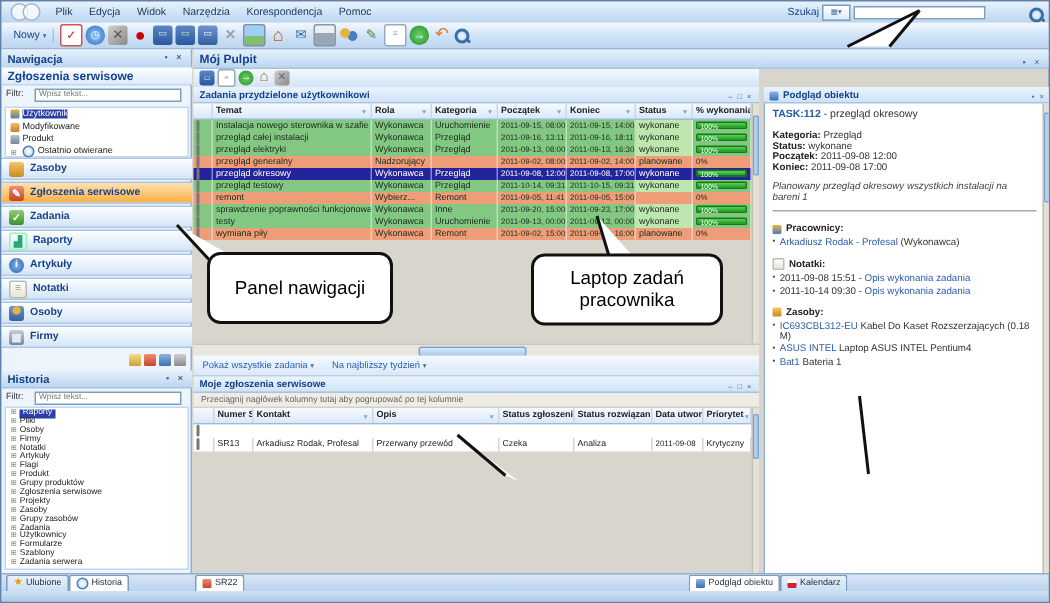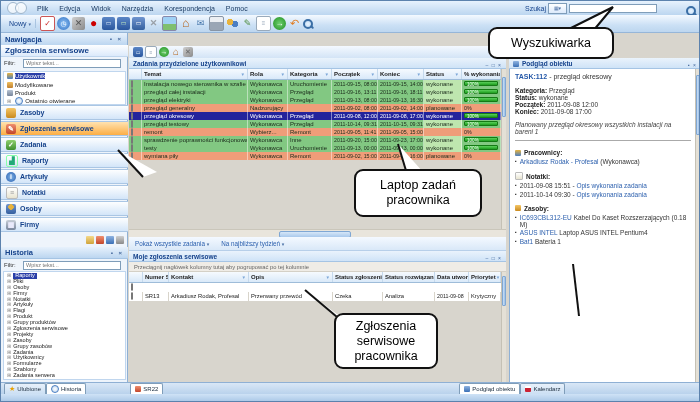--- a/index.html
+++ b/index.html
@@ -238,20 +238,24 @@
       <div class="hitem"><span class="hexp">⊞</span><span>Zasoby</span></div>
       <div class="hitem"><span class="hexp">⊞</span><span>Grupy zasobów</span></div>
       <div class="hitem"><span class="hexp">⊞</span><span>Zadania</span></div>
       <div class="hitem"><span class="hexp">⊞</span><span>Użytkownicy</span></div>
       <div class="hitem"><span class="hexp">⊞</span><span>Formularze</span></div>
       <div class="hitem"><span class="hexp">⊞</span><span>Szablony</span></div>
       <div class="hitem"><span class="hexp">⊞</span><span>Zadania serwera</span></div>
     </div>
   </div>
 
+  <div class="abs" id="main-header">
+    <span>Mój Pulpit</span>
+    <span class="winbtn">▪ ×</span>
+  </div>
   <div class="abs" id="mp-toolbar">
     <span class="ic" style="background:linear-gradient(#5b86c6,#2a579e);color:#dce9f8;font-size:5px">▭</span>
     <span class="ic" style="background:#fff;border:1px solid #9ab;color:#9ab;font-size:5px">≡</span>
     <span class="ic" style="background:radial-gradient(#6fcf6f,#1f8f1f);border-radius:50%;color:#fff;font-weight:bold;font-size:7px">→</span>
     <span class="ic" style="color:#b5651d;font-size:10px">⌂</span>
     <span class="ic" style="background:linear-gradient(135deg,#cfcfcf,#8a8a8a);color:#666;font-size:7px">✕</span>
   </div>
 
   <div class="pcap" style="top:57px">
     <span>Zadania przydzielone użytkownikowi</span>
@@ -548,37 +552,36 @@
         <span class="tabic" style="background:linear-gradient(#fff 40%,#c23 40%)"></span>
         <span>Kalendarz</span>
       </span>
   </div>
   <div class="abs" id="statusbar"></div>
 
   <svg class="tail" style="left:556px;top:4px" width="62" height="28">
     <polygon points="8,26 36,26 56,2" fill="#fff"></polygon>
       <polyline points="8,26 56,2 36,26" fill="none" stroke="#111" stroke-width="2"></polyline>
   </svg>
-  <div class="callout" style="left:487px;top:26px;width:126px;height:32px">Wyszukiwarka</div>
 
   <svg class="tail" style="left:114px;top:146px" width="46" height="38">
     <polygon points="3,3 28,30 42,25" fill="#fff"></polygon>
       <polyline points="3,3 28,30 M3,3 42,25" fill="none" stroke="#111" stroke-width="2"></polyline>
   </svg>
+  <div class="callout" style="left:137px;top:167px;width:124px;height:48px">Panel nawigacji</div>
 
   <svg class="tail" style="left:388px;top:140px" width="50" height="36">
     <polygon points="9,3 18,33 34,31" fill="#fff"></polygon>
       <polyline points="9,3 18,33 M9,3 34,31" fill="none" stroke="#111" stroke-width="2"></polyline>
   </svg>
   <div class="callout" style="left:353px;top:168px;width:128px;height:48px">Laptop zadań pracownika</div>
 
   <svg class="tail" style="left:298px;top:286px" width="50" height="36">
     <polygon points="6,3 38,30 47,34" fill="#fff"></polygon>
       <polyline points="6,3 38,30 M6,3 47,34" fill="none" stroke="#111" stroke-width="2"></polyline>
   </svg>
-  <div class="callout" style="left:333px;top:312px;width:104px;height:56px">Zgłoszenia serwisowe pracownika</div>
 
   <svg class="tail" style="left:558px;top:260px" width="40" height="58">
     <polygon points="14,3 20,55 34,55" fill="#fff"></polygon>
       <polyline points="14,3 20,55 M14,3 34,55" fill="none" stroke="#111" stroke-width="2"></polyline>
   </svg>
 
 </div>
 
 </body></html>

